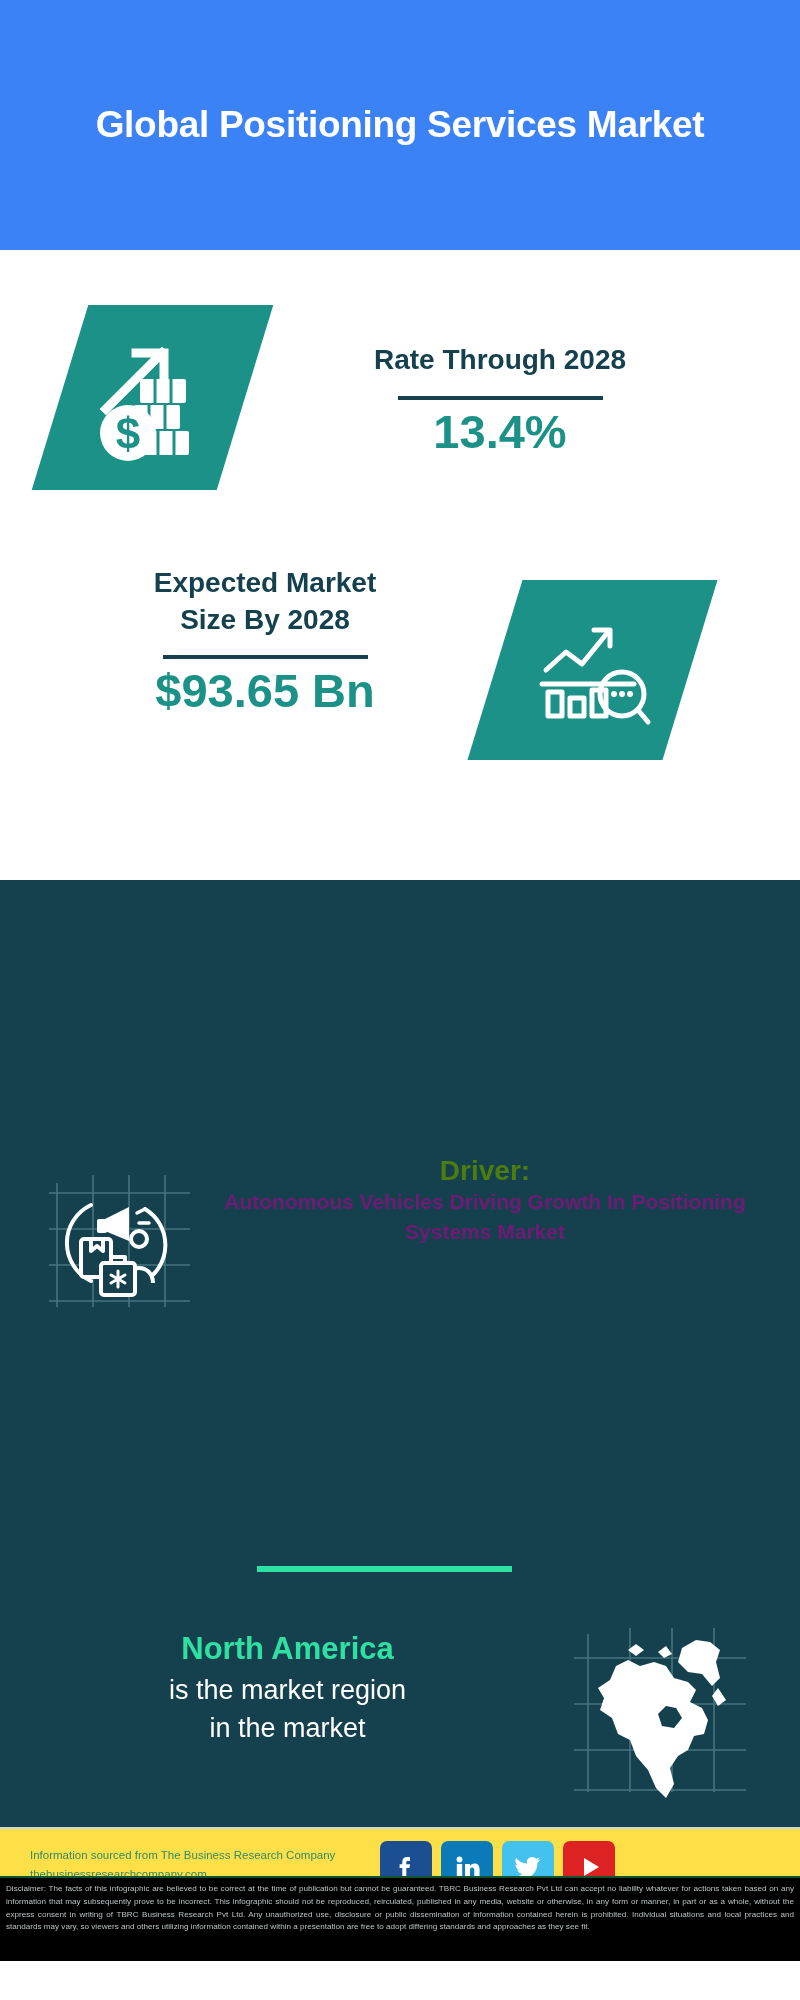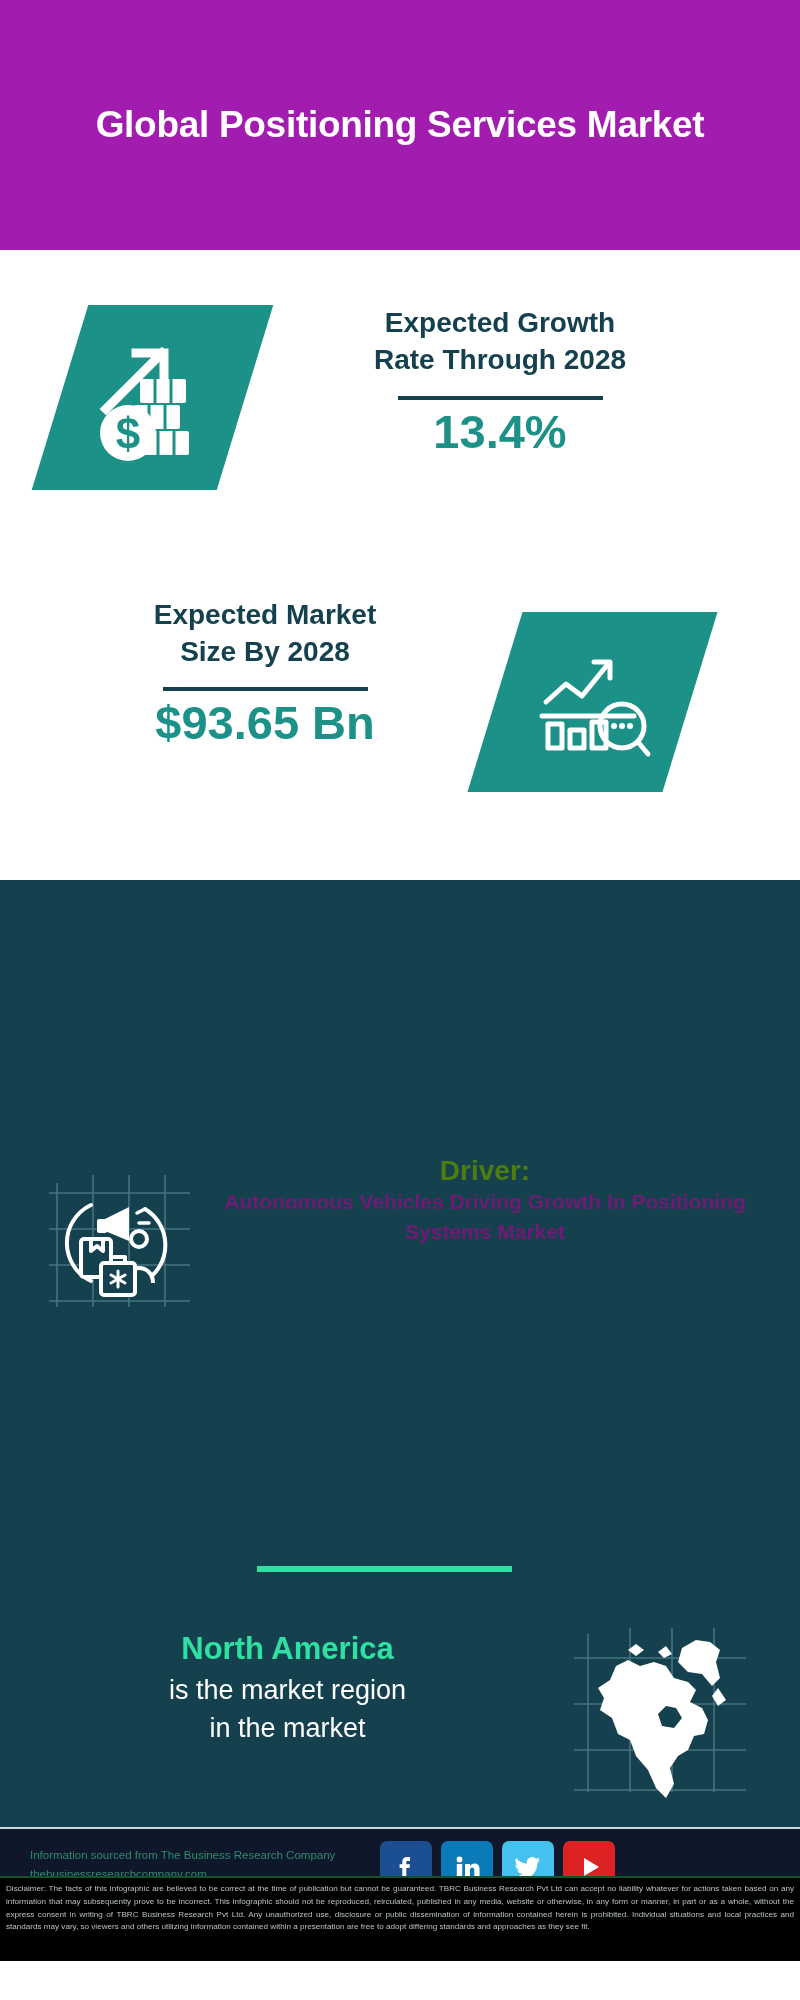--- a/index.html
+++ b/index.html
@@ -8,21 +8,21 @@
     font-family:"Liberation Sans", sans-serif;
     background:#ffffff;
     position:relative;
     overflow:hidden;
   }
   .page { width:800px; height:2000px; position:relative; }
 
   
   .header {
     position:absolute; left:0; top:0; width:800px; height:250px;
-    background:#a21caf;
+    background:#3b82f6;
     display:flex; align-items:center; justify-content:center;
   }
   .header-title {
     color:#ffffff;
     font-size:37px;
     font-weight:bold;
     line-height:1.28;
     text-align:center;
     letter-spacing:-0.3px;
     width:700px;
@@ -55,21 +55,21 @@
   }
   .stat-rule {
     width:205px; height:4px; background:#15414f; margin:17px auto 0 auto;
   }
   .stat-rule.mid { margin:16px auto 0 auto; }
   .stat-value {
     color:#1b9187; font-size:47px; font-weight:bold; margin-top:6px; line-height:1.1;
   }
 
   
-  .size-row { position:absolute; left:0; top:565px; width:800px; height:220px;margin-top:32px; }
+  .size-row { position:absolute; left:0; top:565px; width:800px; height:220px; }
   .size-text { position:absolute; left:40px; top:0px; width:450px; text-align:center; }
   .size-icon-shape { left:495px; top:15px; width:195px; height:180px; }
   .size-icon-inner {
     position:absolute; left:495px; top:15px; width:195px; height:180px;
     display:flex; align-items:center; justify-content:center;
   }
 
   
   .dark-zone {
     position:absolute; left:0; top:880px; width:800px; height:947px;
@@ -93,21 +93,21 @@
 
   .region-row { position:absolute; left:0; top:1630px; width:800px; }
   .region-text { position:absolute; left:25px; top:0px; width:525px; text-align:center; }
   .region-name { color:#2fe0a3; font-size:31px; font-weight:bold; line-height:1.25; }
   .region-sub { color:#ffffff; font-size:27px; line-height:1.42; margin-top:2px; }
   .region-map { position:absolute; left:570px; top:-8px; width:180px; height:180px; }
 
   
   .footer {
     position:absolute; left:0; top:1827px; width:800px; height:88px;
-    background:#0f172a;
+    background:#fde047;
     border-top:2px solid #cfd8d8;
   }
   .footer-source {
     position:absolute; left:30px; top:17px; width:360px;
     color:#2e8b6f; font-size:11.5px; line-height:1.65;
   }
   .footer-socials {
     position:absolute; left:380px; top:12px; display:flex; gap:9px;
   }
   .social {
@@ -159,21 +159,21 @@
             <line x1="77" y1="72" x2="77" y2="96"></line>
           <line x1="70" y1="98" x2="70" y2="122"></line>
             <line x1="86" y1="98" x2="86" y2="122"></line>
         </g>
         <circle cx="40" cy="100" r="28" fill="#ffffff"></circle>
         <text x="40" y="116" font-size="44" font-weight="bold" fill="#1b9187" text-anchor="middle" font-family="Liberation Sans, sans-serif">$</text>
       </svg>
     </div>
     <div class="growth-text">
       <div class="stat-label">
-        <span>Expected Growth</span><br>
+        <br>
         <span>Rate Through 2028</span>
       </div>
       <div class="stat-rule"></div>
       <div class="stat-value">13.4%</div>
     </div>
   </div>
 
   <div class="size-row">
     <div class="size-text">
       <div class="stat-label">

